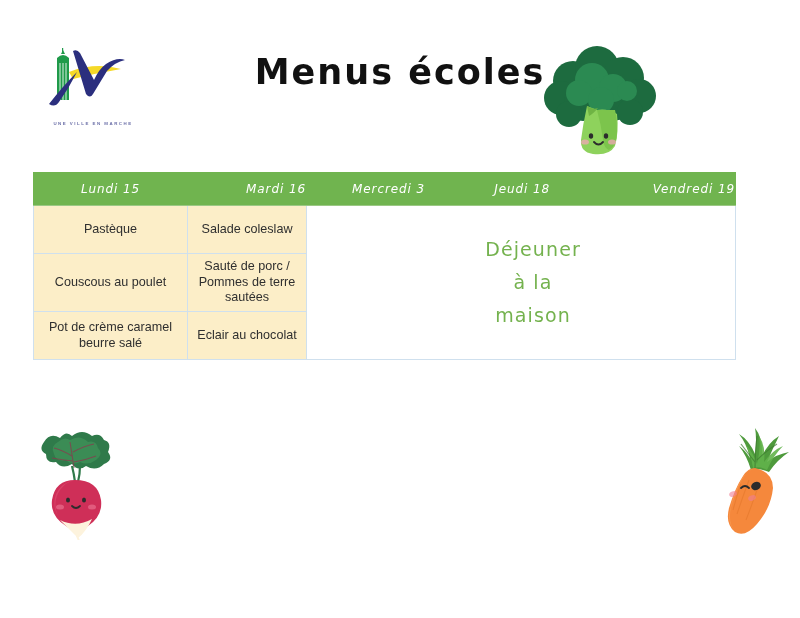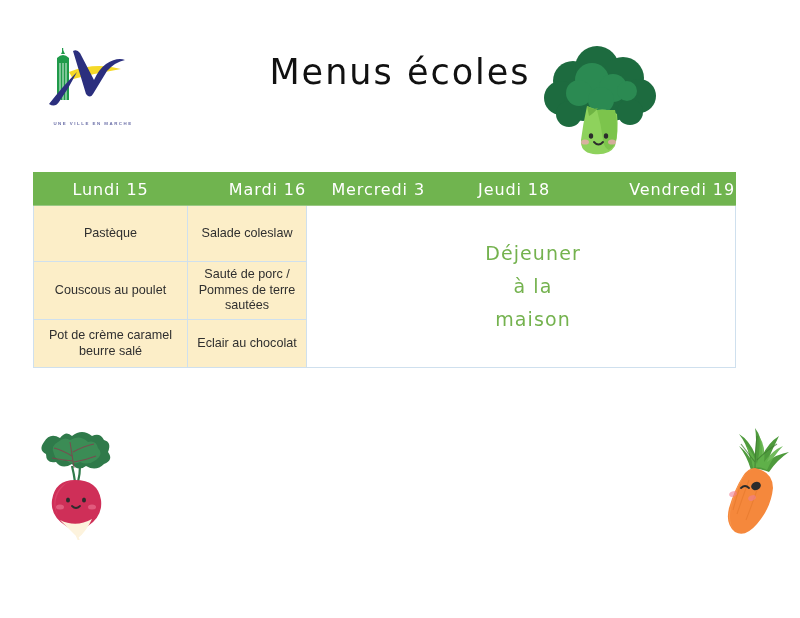--- a/index.html
+++ b/index.html
@@ -60,21 +60,21 @@
   
   #title-block {
     position: absolute;
     left: 200px; top: 52px;
     width: 400px;
     text-align: center;
   }
   #page-title {
     font-family: "DejaVu Sans", sans-serif;
     font-size: 35px;
-    font-weight: 400;
+    font-weight: 700;
     color: #111111;
     letter-spacing: 2.0px;
     line-height: 1.15;
     white-space: nowrap;
   }
   #page-subtitle {
     margin-top: 8px;
     font-family: "DejaVu Sans", sans-serif;
     font-size: 18px;
     font-weight: 400;
@@ -105,45 +105,46 @@
     vertical-align: middle;
     text-align: center;
   }
   #menu-table thead th {
     background: #70b44f;
     border-color: #70b44f;
     border-bottom-color: #9bc884;
     color: #ffffff;
     height: 33px;
     font-family: "DejaVu Sans", sans-serif;
-    font-size: 16px;
+    font-size: 12px;
     font-weight: 400;
     letter-spacing: 0.9px;
     white-space: nowrap;
+    font-style: italic;
   }
   #menu-table thead th + th { border-left: 1px solid #8cc070; text-align: right; }
 
   #menu-table td.menu-cell {
     background: #fceec8;
     color: #2f2f2f;
     font-family: "Liberation Sans", sans-serif;
     font-size: 12.6px;
     line-height: 1.25;
     padding: 5px 6px;
   }
   #menu-table td.home-cell {
     background: #ffffff;
     color: #74b24e;
     font-family: "DejaVu Sans", sans-serif;
     font-size: 19px;
     letter-spacing: 1.1px;
     line-height: 1.75;
     padding-left: 24px;
   }
-  #menu-table tr.row-entree td.menu-cell { height: 56px; }
+  #menu-table tr.row-entree td.menu-cell { height: 48px; }
   #menu-table tr.row-plat   td.menu-cell { height: 54px; }
   #menu-table tr.row-dessert td.menu-cell { height: 48px; }
 
   .col-1 { width: 154px; }
   .col-2 { width: 119px; }
   .col-3 { width: 119px; }
   .col-4 { width: 125px; }
   .col-5 { width: 185px; }
 
   

